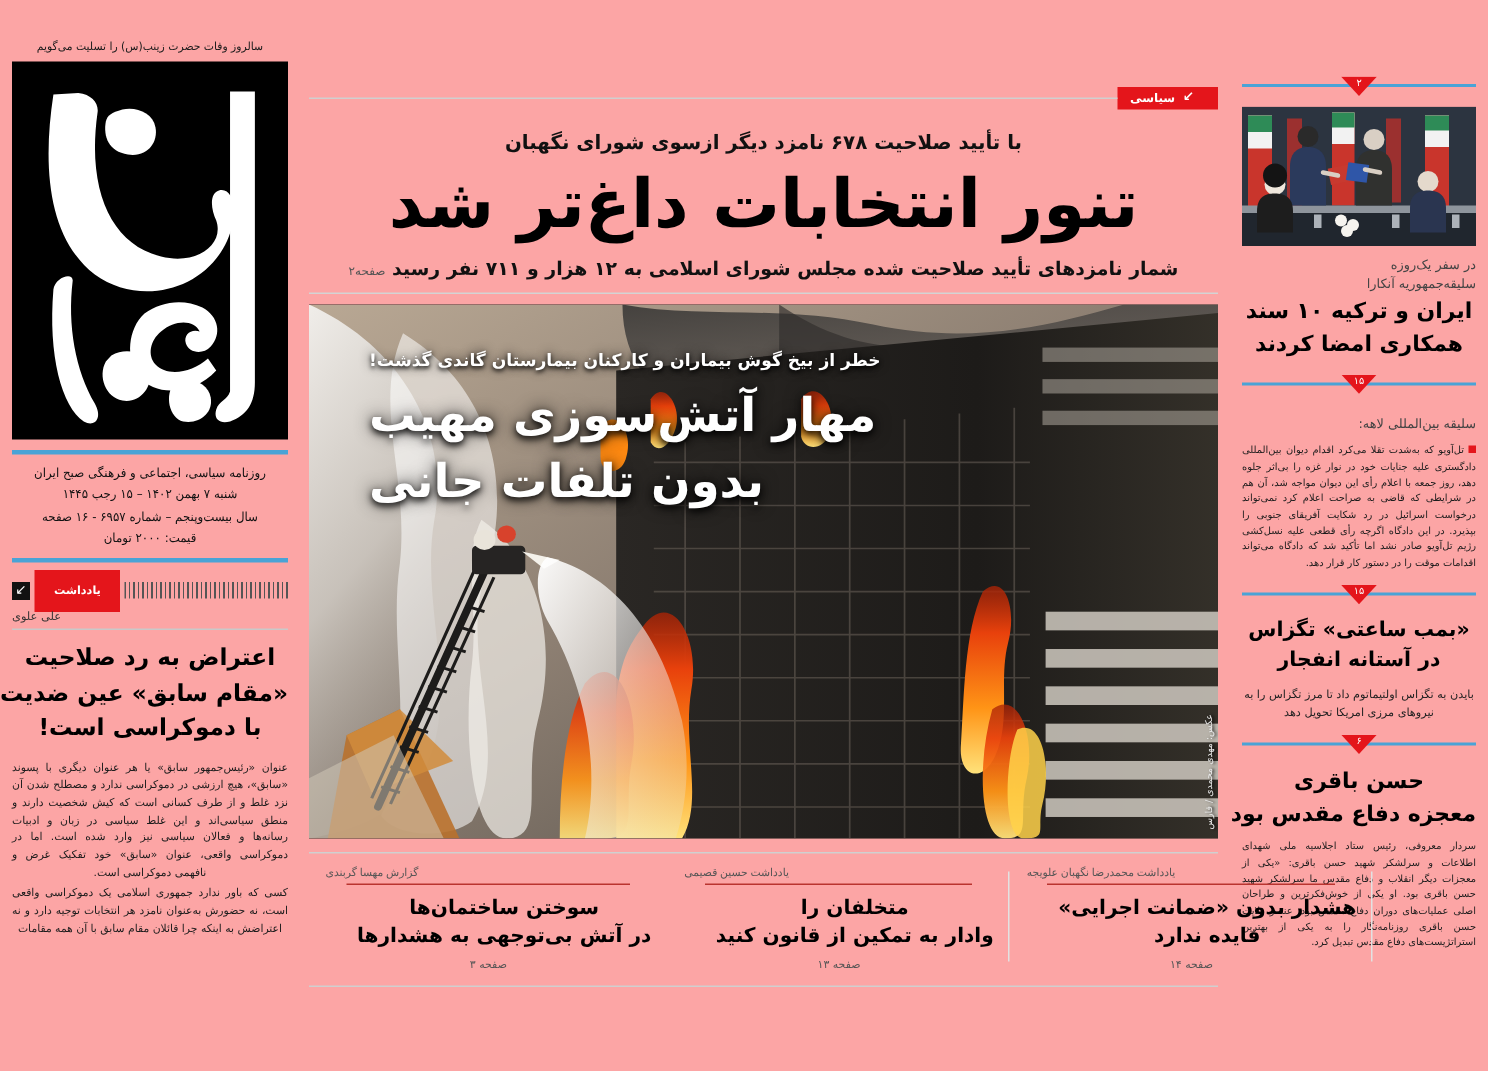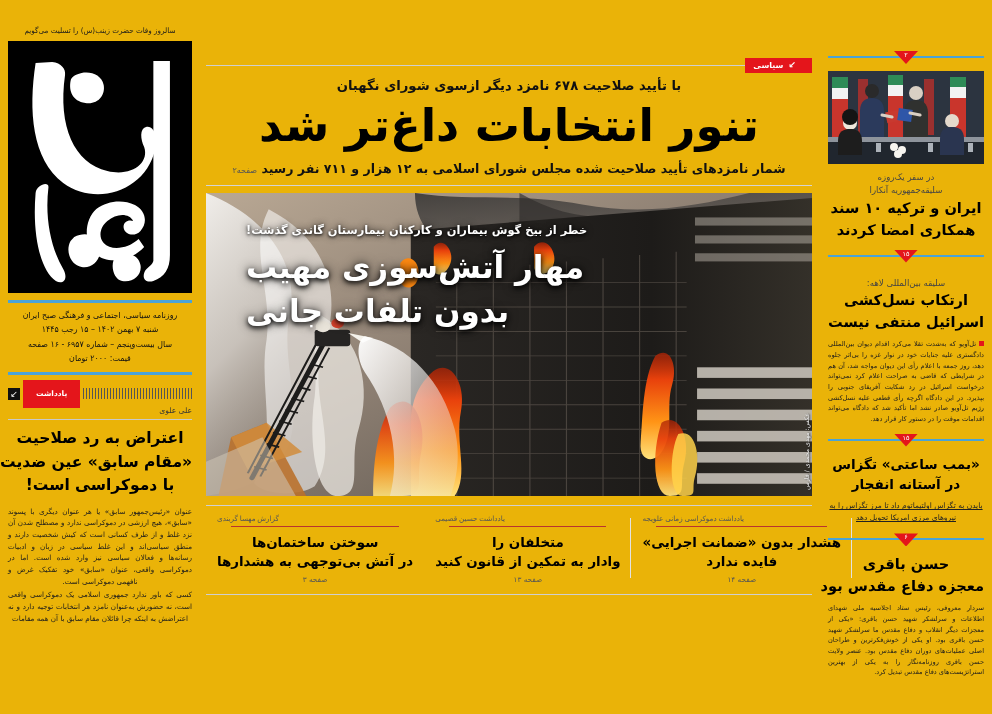--- a/index.html
+++ b/index.html
@@ -2,21 +2,21 @@
 <html lang="fa" dir="rtl"><head>
 <meta charset="utf-8">
 <style>
   * { margin:0; padding:0; box-sizing:border-box; }
   html,body{
     width:992px; height:714px; overflow:hidden;
     background:#ffffff;
     font-family:"DejaVu Sans","Liberation Sans",sans-serif;
   }
   .page{
-    position:relative; width:992px; height:714px; background:#eab308;
+    position:relative; width:992px; height:714px; background:#fca5a5;
     display:flex; flex-direction:row-reverse;
   }
 
   
   .masthead-col{
     width:200px; flex:0 0 200px;
     padding:6px 8px 0 8px;
     display:flex; flex-direction:column;
   }
   .hijri-line{
@@ -48,21 +48,21 @@
   .note-pill{
     background:#e4151b; color:#fff; font-size:7.5px; font-weight:bold;
     padding:2px 13px 2px 13px; line-height:1; height:28px;
     display:flex; align-items:center;
   }
   .note-sq{
     width:12px; height:12px; background:#111; color:#fff;
     display:flex; align-items:center; justify-content:center; font-size:9px;
   }
   .byline{
-    font-size:7.6px; color:#333; text-align:right; margin:6px 0 4px 0;
+    font-size:7.6px; color:#333; text-align:left; margin:6px 0 4px 0;
   }
   .byline-rule{ height:1px; background:#c9c9c9; margin-bottom:7px; }
   .note-title{
     font-size:15.5px; font-weight:bold; line-height:1.52; color:#000;
     text-align:center; margin-bottom:8px; white-space:nowrap;
   }
   .note-body{
     font-size:7.2px; line-height:1.62; color:#1c1c1c;
     text-align:justify; text-align-last:center;
   }
@@ -77,37 +77,37 @@
   .sec-pill{
     background:#e4151b; color:#fff; font-size:8px; font-weight:bold;
     padding:3px 16px 3px 8px; display:flex; align-items:center; gap:5px;
     line-height:1;
   }
   .sec-pill .arw{ font-size:9px; }
   .sec-line{ flex:1; height:1px; background:#cfcfcf; }
 
   .kicker{
     font-size:13.2px; font-weight:bold; color:#111; text-align:center;
-    margin-top:5px; white-space:nowrap;
+    margin-top:15px; white-space:nowrap;
   }
   .main-head{
     font-size:45px; font-weight:bold; color:#000; text-align:center;
     letter-spacing:-1px; line-height:1.18; margin-top:6px; white-space:nowrap;
   }
   .sub-head{
     font-size:12.6px; font-weight:bold; color:#111; text-align:center;
     margin-top:9px; white-space:nowrap;
   }
   .sub-head .pg{ font-size:8px; font-weight:normal; color:#555; }
   .head-rule{ height:1px; background:#d4d4d4; margin-top:9px; }
 
   
   .photo-wrap{
     position:relative; margin-top:7px;
-    height:303px; overflow:hidden; background:#2a2622;
+    height:356px; overflow:hidden; background:#2a2622;
   }
   .photo-wrap svg.scene{ position:absolute; inset:0; width:100%; height:100%; }
   .photo-kicker{
     position:absolute; top:30px; right:14px; left:40px;
     text-align:left; color:#fff; font-size:11.4px; font-weight:bold;
     text-shadow:0 1px 3px rgba(0,0,0,.95),0 0 7px rgba(0,0,0,.85);
     white-space:nowrap;
   }
   .photo-title{
     position:absolute; top:52px; right:2px; left:40px;
@@ -130,21 +130,21 @@
   .teaser + .teaser::after{
     content:""; position:absolute; right:0; top:4px; bottom:6px;
     width:1px; background:#e2e2e2;
   }
   .teaser-by{
     font-size:7.2px; color:#555; text-align:left; white-space:nowrap;font-family:Liberation Serif, serif;
   }
   .teaser-by-rule{ height:1px; background:#b9342f; margin:3px 14px 6px 14px; }
   .teaser-title{
     font-size:13.4px; font-weight:bold; color:#000; line-height:1.42;
-    text-align:center; white-space:nowrap;
+    text-align:center; white-space:nowrap;margin-left:21px;
   }
   .teaser-pg{ font-size:7.3px; color:#555; text-align:center; margin-top:4px; }
   .bottom-rule{ height:1px; background:#cfcfcf; margin-top:10px; }
 
   
   .side-col{
     width:172px; flex:0 0 172px; padding:6px 8px 0 8px;
     display:flex; flex-direction:column;
   }
   .side-div{ position:relative; height:15px; margin:8px 0 6px 0; }
@@ -156,40 +156,39 @@
     width:24px; height:13px; background:#e4151b;
     clip-path:polygon(0 0,100% 0,50% 100%);
     color:#fff; font-size:6.5px; text-align:center; line-height:9px;
   }
   .side-div.first{ margin-top:44px; }
 
   .side-photo{ width:100%; height:93px; overflow:hidden; position:relative; }
   .side-photo svg{ position:absolute; inset:0; width:100%; height:100%; }
 
   .side-kicker{
-    font-size:8.6px; color:#444; text-align:center; line-height:1.5;
+    font-size:8.6px; color:#444; line-height:1.5;
     margin-top:7px; white-space:nowrap;
   }
   .side-title{
     font-size:14.6px; font-weight:bold; color:#000; text-align:center;
     line-height:1.5; margin-top:0; white-space:nowrap;
   }
   .side-title.sm{ font-size:13.6px; }
   .side-body{
     font-size:6.6px; line-height:1.62; color:#1c1c1c; text-align:justify;
     margin-top:6px;
   }
   .side-body .sq{
     display:inline-block; width:5px; height:5px; background:#e4151b;
     margin-left:3px;
   }
   .side-lead{
     font-size:7.5px; color:#222; text-align:center; line-height:1.6;
     margin-top:6px;
-    text-decoration:underline;
   }
 </style>
 </head>
 <body>
 
 <div class="page">
 
   <div class="masthead-col">
 
     <div class="hijri-line">سالروز وفات حضرت زینب(س) را تسلیت می‌گویم</div>
@@ -405,21 +404,21 @@
         <div class="teaser-by">یادداشت حسین قصیمی</div>
         <div class="teaser-by-rule"></div>
         <div class="teaser-title">
           <div>متخلفان را</div>
           <div>وادار به تمکین از قانون کنید</div>
         </div>
         <div class="teaser-pg">صفحه ۱۳</div>
       </div>
 
       <div class="teaser">
-        <div class="teaser-by">یادداشت دموکراسی زمانی علویجه</div>
+        <div class="teaser-by">یادداشت محمدرضا نگهبان علویجه</div>
         <div class="teaser-by-rule"></div>
         <div class="teaser-title">
           <div>هشدار بدون «ضمانت اجرایی»</div>
           <div>فایده ندارد</div>
         </div>
         <div class="teaser-pg">صفحه ۱۴</div>
       </div>
     </div>
 
     <div class="bottom-rule"></div>
@@ -494,24 +493,20 @@
       <div>همکاری امضا کردند</div>
     </div>
 
     <div class="side-div">
       <div class="ln"></div>
       <div class="tri">۱۵</div>
     </div>
     <div class="side-kicker">
       <div>سلیقه بین‌المللی لاهه:</div>
     </div>
-    <div class="side-title">
-      <div>ارتکاب نسل‌کشی</div>
-      <div>اسرائیل منتفی نیست</div>
-    </div>
     <div class="side-body">
       <span class="sq"></span><span>تل‌آویو که به‌شدت تقلا می‌کرد اقدام دیوان بین‌المللی دادگستری علیه جنایات خود در نوار غزه را بی‌اثر جلوه دهد، روز جمعه با اعلام رأی این دیوان مواجه شد، آن هم در شرایطی که قاضی به صراحت اعلام کرد نمی‌تواند درخواست اسرائیل در رد شکایت آفریقای جنوبی را بپذیرد. در این دادگاه اگرچه رأی قطعی علیه نسل‌کشی رژیم تل‌آویو صادر نشد اما تأکید شد که دادگاه می‌تواند اقدامات موقت را در دستور کار قرار دهد.</span>
     </div>
 
     <div class="side-div">
       <div class="ln"></div>
       <div class="tri">۱۵</div>
     </div>
     <div class="side-title sm">
       <div>«بمب ساعتی» تگزاس</div>

